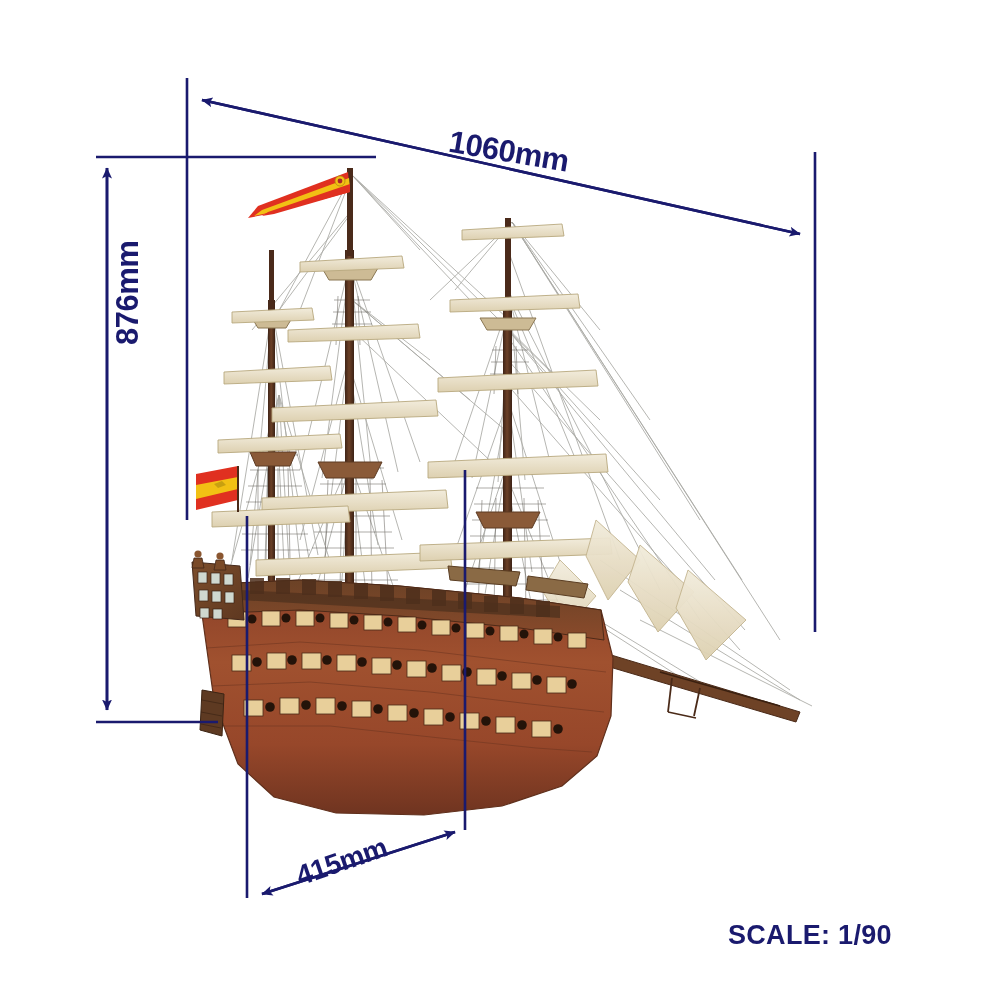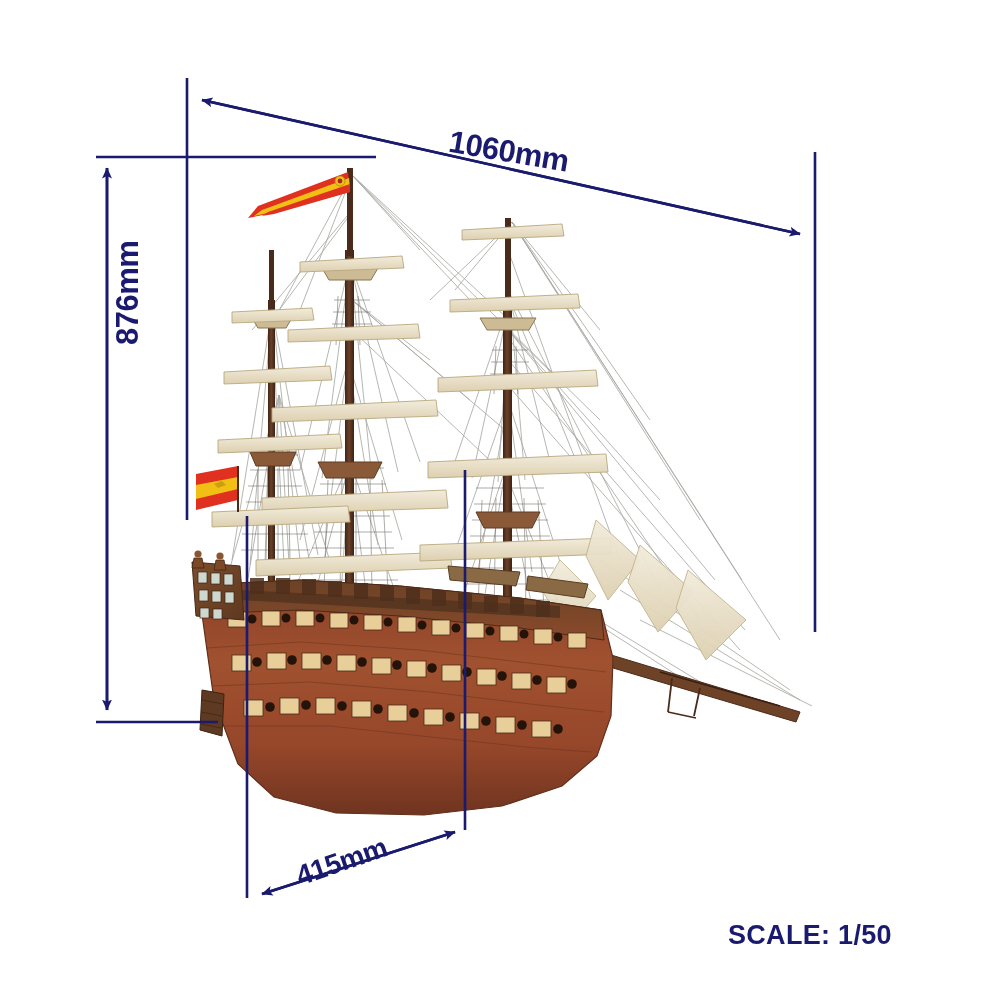--- a/index.html
+++ b/index.html
@@ -442,15 +442,15 @@
       <line x1="262" y1="894" x2="455" y2="832" stroke="#1a1a6e" stroke-width="2.6" marker-end="url(#arrowR)"></line>
     </g>
   </svg>
 
   <div class="dimtext" id="lbl-1060">1060mm</div>
 
   <div class="dimtext" id="lbl-876">876mm</div>
 
   <div class="dimtext" id="lbl-415">415mm</div>
 
-  <div id="lbl-scale">SCALE: 1/50</div>
+  <div id="lbl-scale">SCALE: 1/90</div>
 
 </div>
 
 </body></html>

